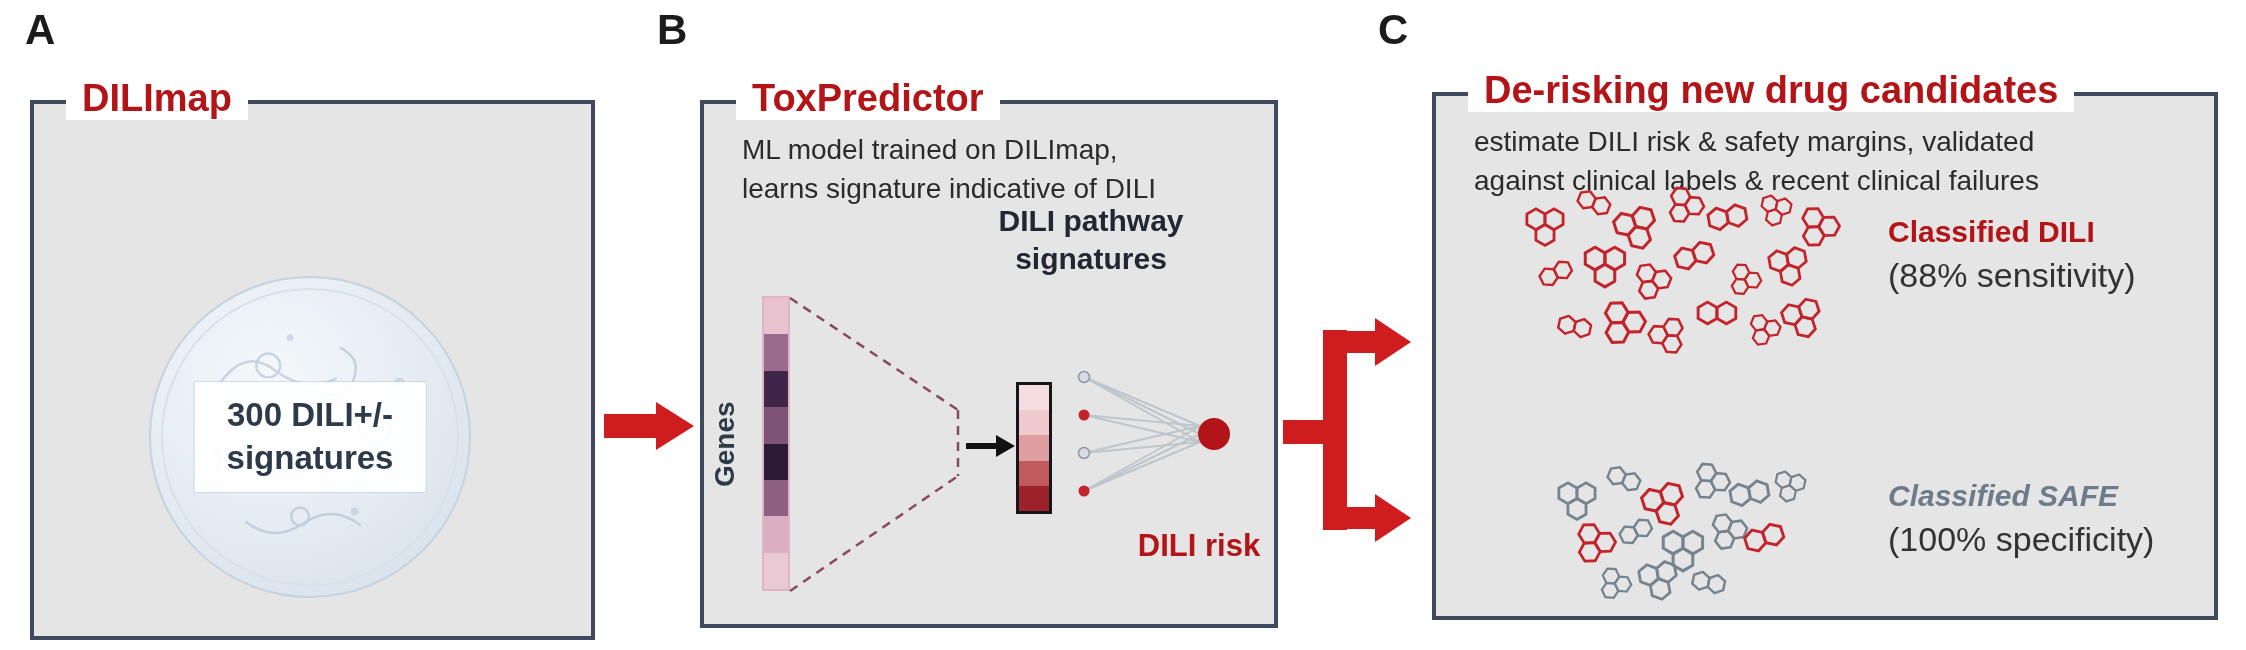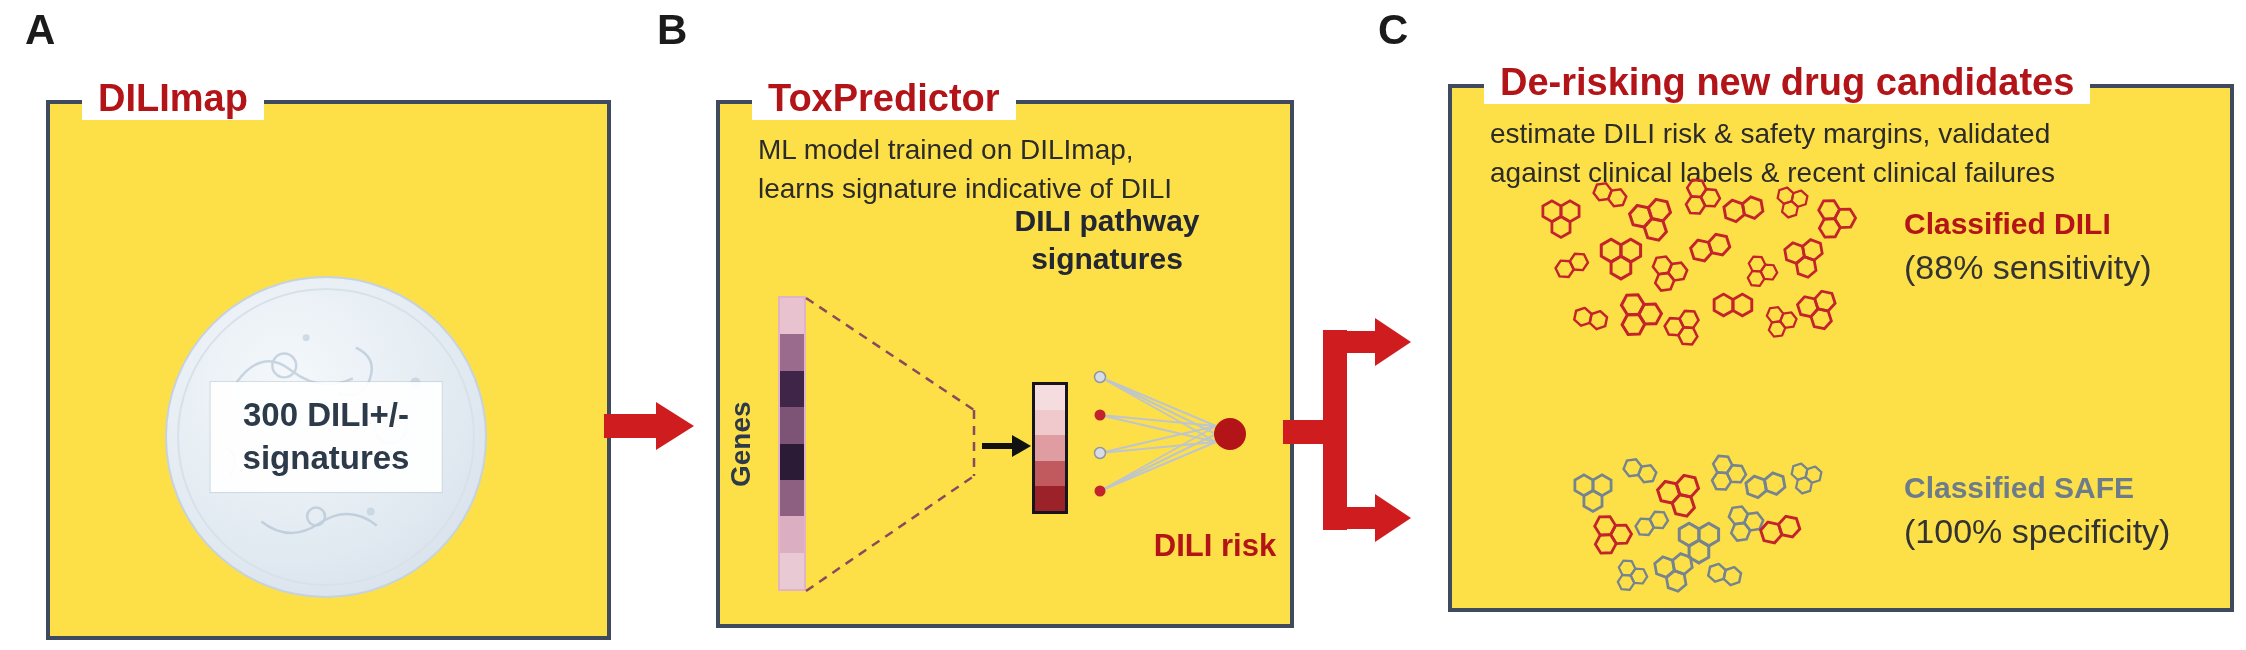--- a/index.html
+++ b/index.html
@@ -10,24 +10,24 @@
     --body-text:#2b2b2b;
     --safe-gray:#6d7c8b;
     --molecule-red:#c3242b;
     --molecule-gray:#76848f;
   }
   html,body{margin:0;padding:0;background:#fff;}
   .figure{
     position:relative;width:2246px;height:650px;background:#fff;
     font-family:"Liberation Sans","DejaVu Sans",sans-serif;overflow:hidden;
   }
-  .panel{position:absolute;border:4px solid var(--border);background:#fde047;box-sizing:border-box;margin-left:16px;}
+  .panel{position:absolute;border:4px solid var(--border);background:#e5e5e5;box-sizing:border-box;}
   .panel-a{left:30px;top:100px;width:565px;height:540px;}
   .panel-b{left:700px;top:100px;width:578px;height:528px;}
-  .panel-c{left:1432px;top:84px;width:786px;height:528px;}
+  .panel-c{left:1432px;top:92px;width:786px;height:528px;}
   .panel-letter{position:absolute;font-size:42px;font-weight:bold;color:#1b1b1b;}
   .panel-title{
     position:absolute;top:-26px;left:32px;margin:0;background:#fff;padding:0 16px;
     font-size:38px;font-weight:bold;color:var(--red);white-space:nowrap;line-height:1.1;
   }
   .panel-desc{position:absolute;left:38px;top:26px;font-size:28px;line-height:1.4;color:var(--body-text);}
   
   .dish{
     position:absolute;left:115px;top:172px;width:318px;height:318px;border-radius:50%;
     background:radial-gradient(circle at 38% 32%, #f4f8fb 0%, #e3ebf2 55%, #d2dde8 100%);
@@ -71,21 +71,21 @@
   
   .cluster{position:absolute;}
   .cluster-dili{left:82px;top:92px;width:340px;height:220px;}
   .cluster-safe{left:112px;top:372px;width:300px;height:160px;}
   .mol{position:absolute;display:inline-block;line-height:0;}
   .c-text{position:absolute;}
   .c-text-dili{left:452px;top:118px;}
   .c-text-safe{left:452px;top:382px;}
   .c-label{font-size:30px;font-weight:bold;line-height:1.2;}
   .c-label.dili{color:var(--red);}
-  .c-label.safe{color:var(--safe-gray);}
+  .c-label.safe{color:var(--safe-gray);font-style:italic;}
   .c-stat{font-size:34px;color:#333;margin-top:6px;}
   
   .arrow{position:absolute;}
   .arrow-ab{left:604px;top:394px;}
   .arrow-bc{left:1283px;top:300px;}
 </style>
 </head>
 <body>
 
 <div class="figure">

